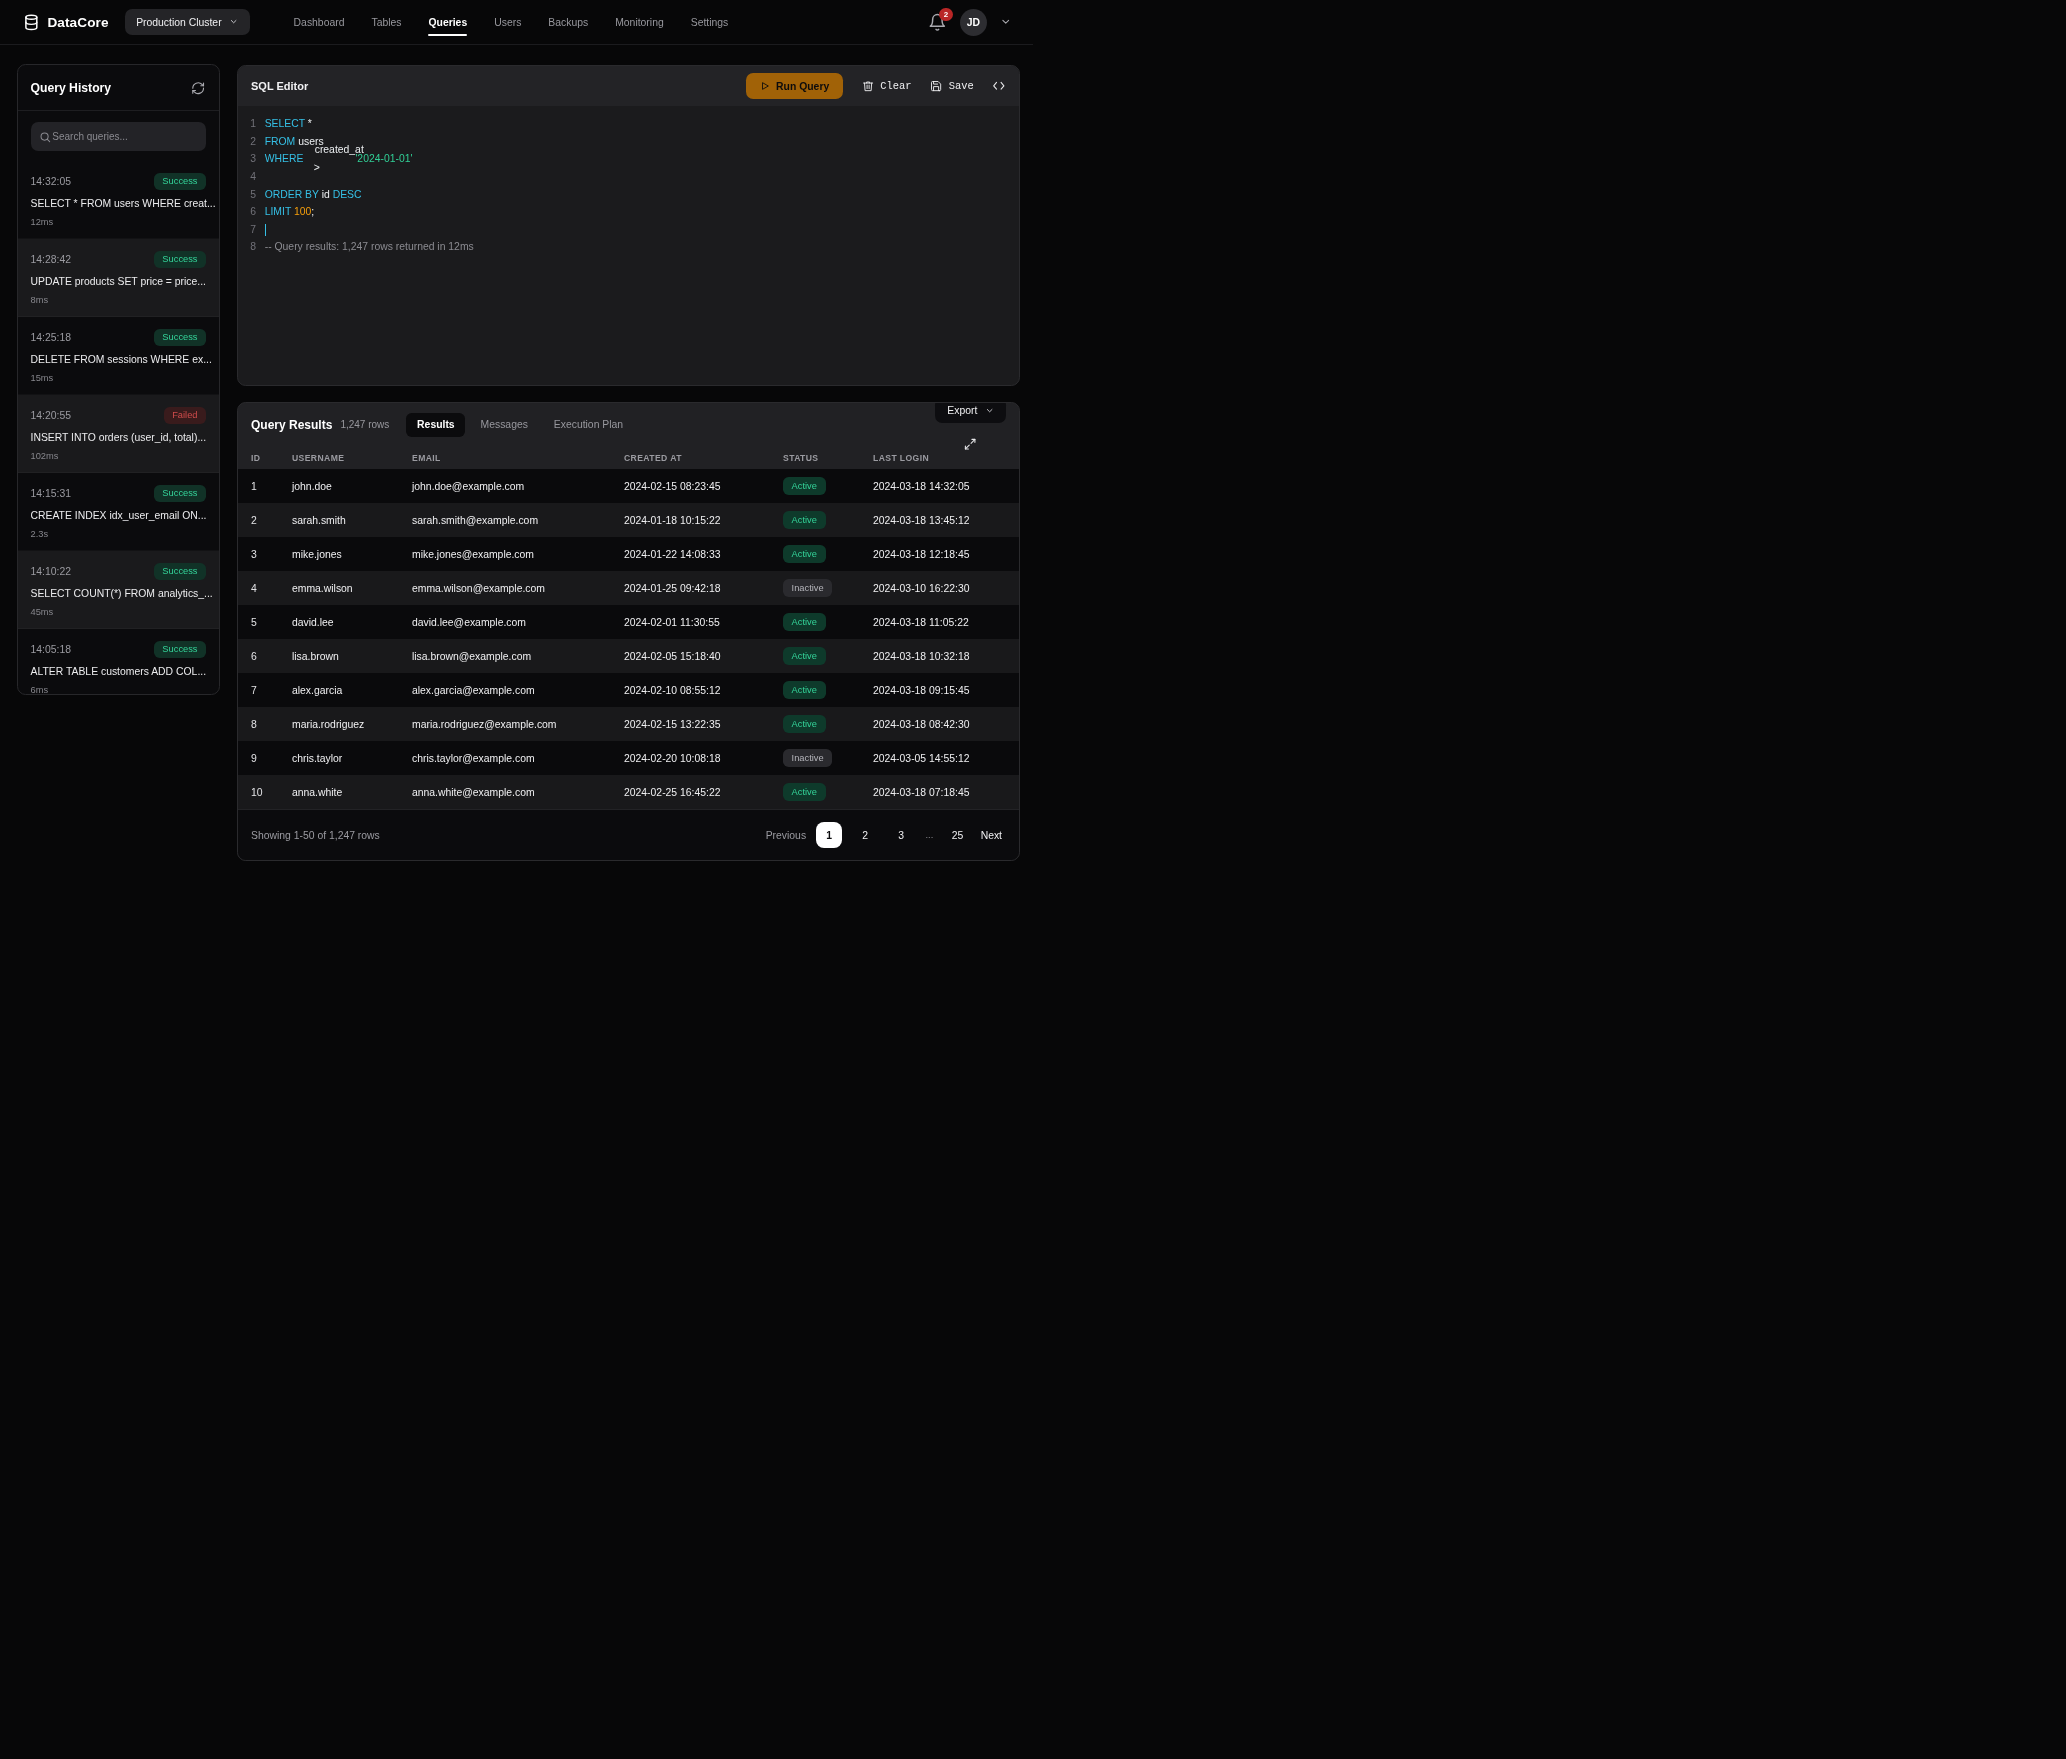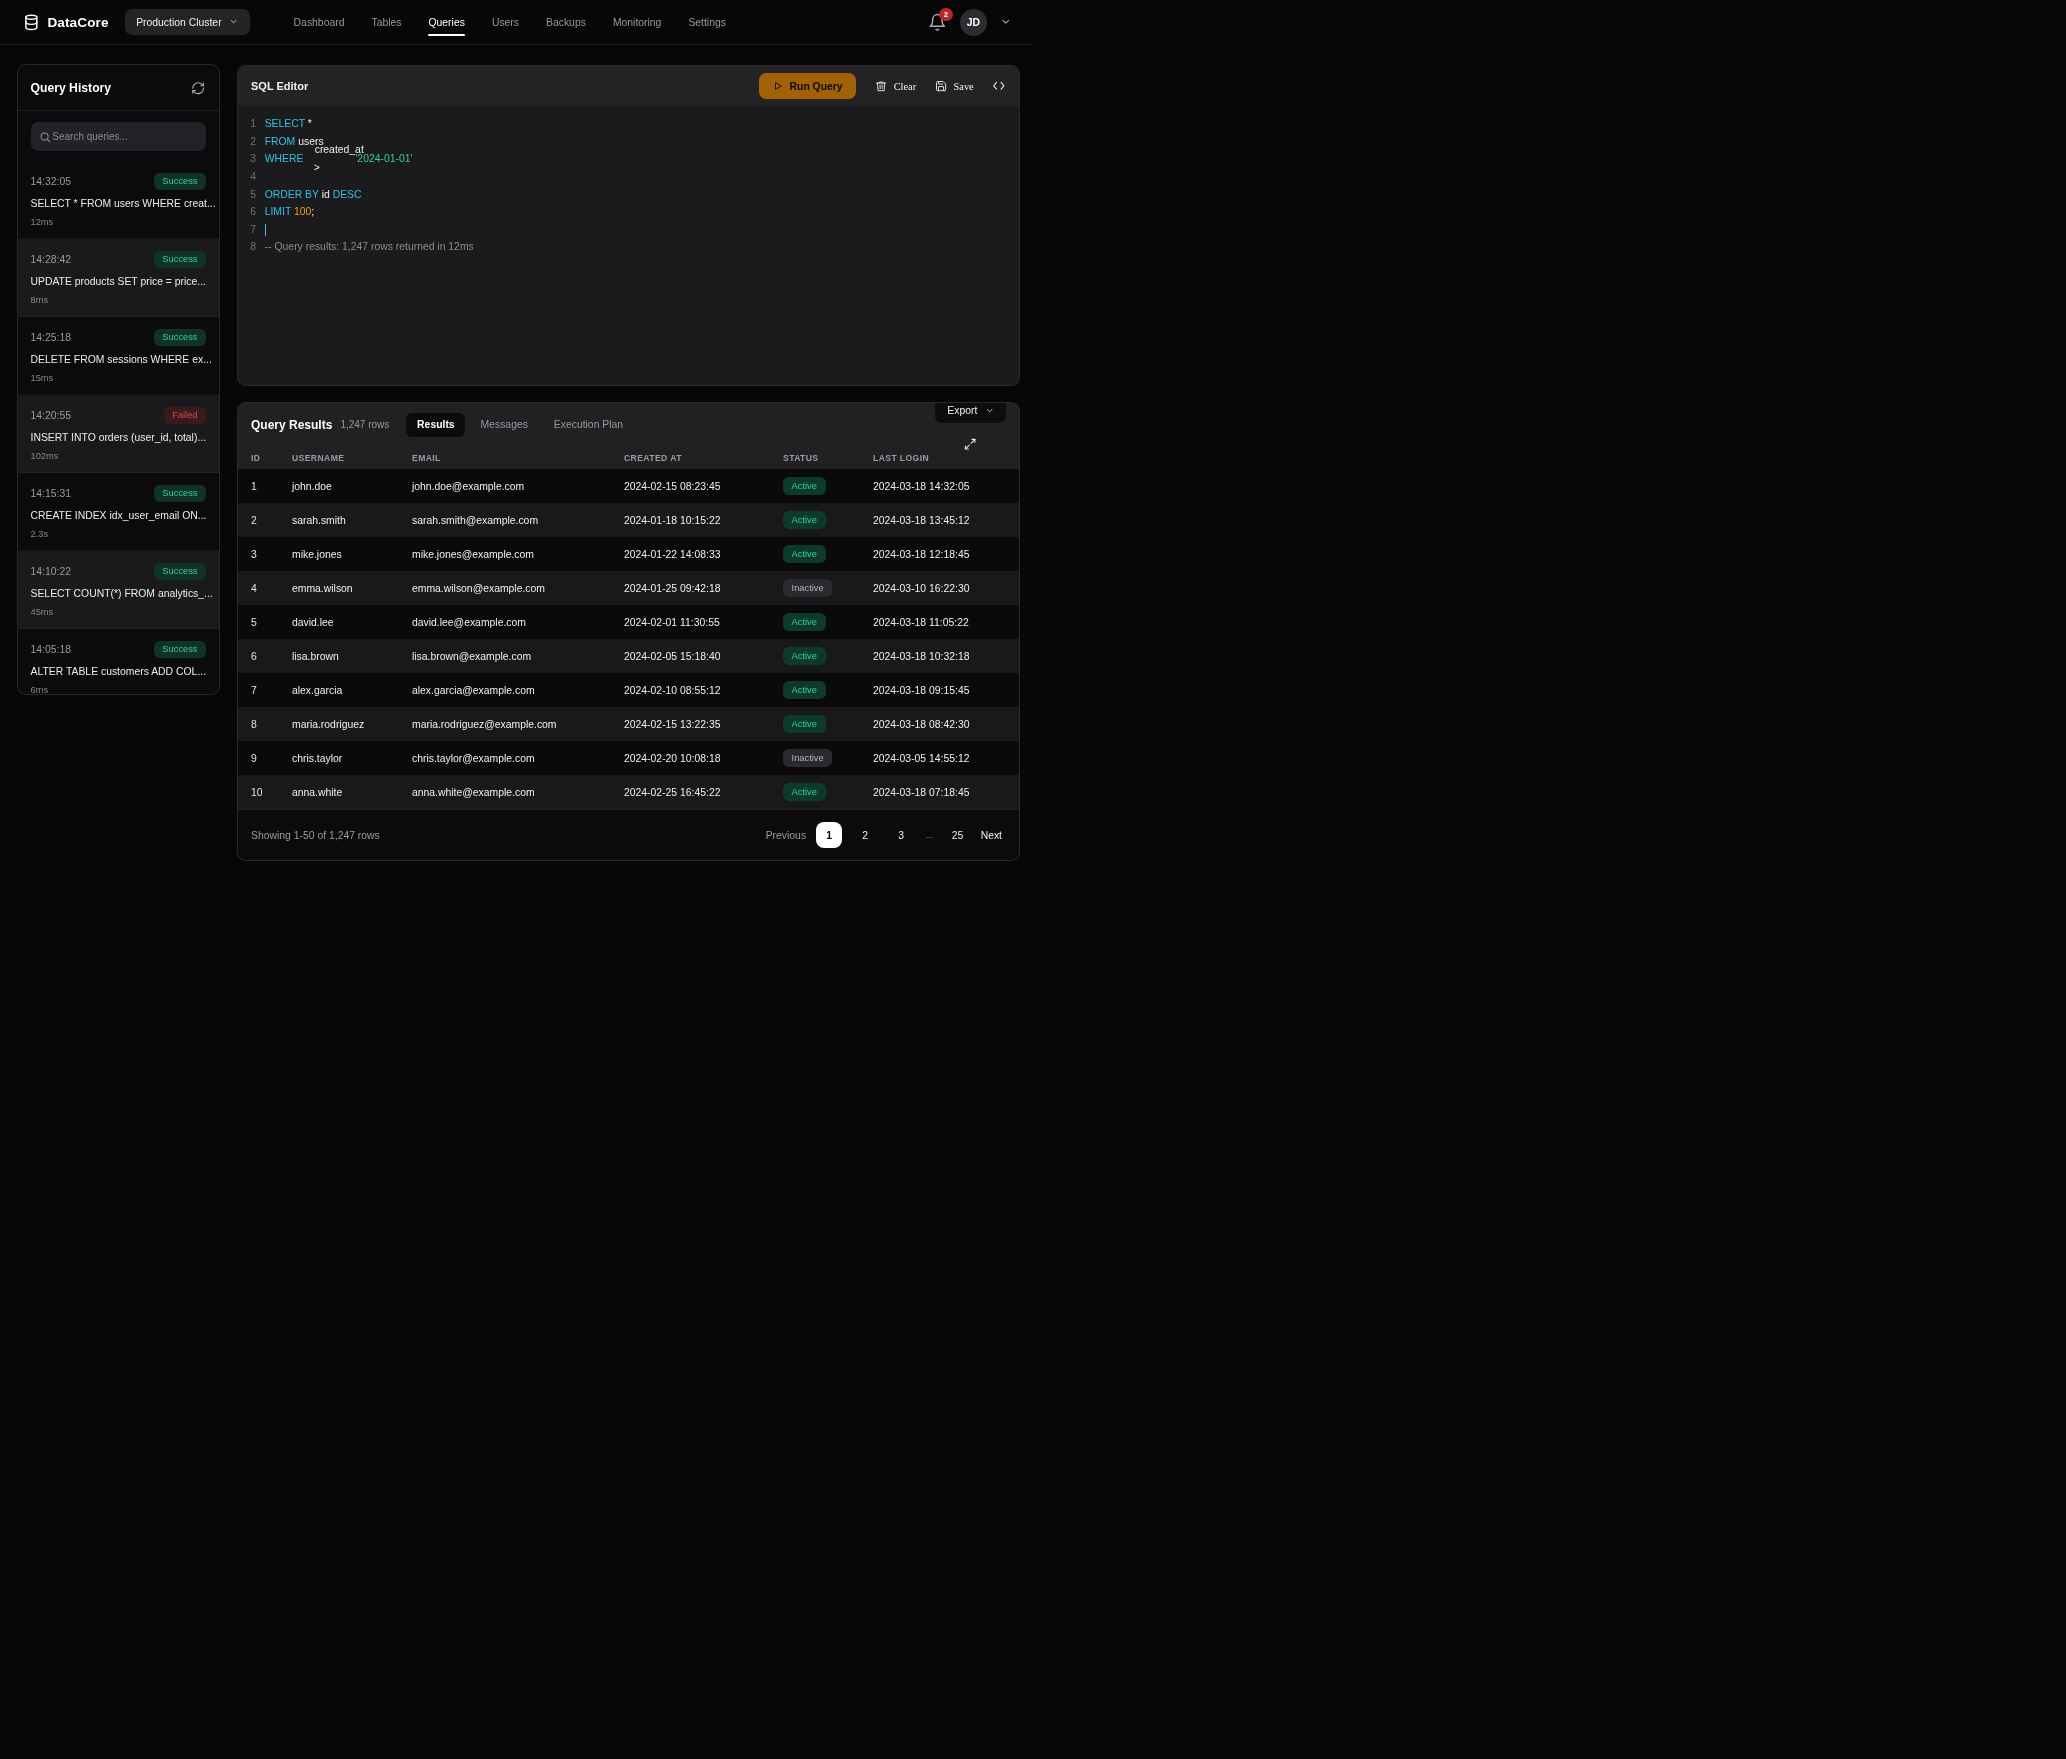--- a/index.html
+++ b/index.html
@@ -11,21 +11,21 @@
     display:flex; align-items:center; padding:0 21.5px; background:#070708;
     border-bottom:0.7px solid #1b1b1e; z-index:5; }
   .brand { display:flex; align-items:center; gap:7.2px; }
   .brand-name { font-size:13.6px; font-weight:700; letter-spacing:0.1px; color:#fff; }
   .cluster-btn { margin-left:16px; display:flex; align-items:center; gap:7.2px;
     background:#242427; border:none; color:#f0f0f2; font-size:10.4px;
     font-family:inherit; padding:7.2px 11.5px; border-radius:7.2px; cursor:pointer; }
   .nav { display:flex; align-items:center; gap:27px; margin-left:44px; height:100%; }
   .nav-item { position:relative; display:flex; align-items:center; height:100%;
     font-size:10.4px; color:#98989e; cursor:pointer; }
-  .nav-item.active { color:#ffffff; font-weight:400; }
+  .nav-item.active { color:#ffffff; font-weight:700; }
   .nav-item.active::after { content:""; position:absolute; left:0; right:0; bottom:8px;
     height:1.8px; background:#fff; border-radius:1.4px; }
   .top-right { margin-left:auto; display:flex; align-items:center; gap:13px; }
   .bell-wrap { position:relative; width:18.7px; height:18.7px; cursor:pointer; }
   .bell-badge { position:absolute; top:-5px; right:-5.7px; min-width:13.6px; height:13.6px;
     background:#b92626; color:#fff; font-size:8px; font-weight:700; border-radius:7.2px;
     display:flex; align-items:center; justify-content:center; padding:0 2.9px; }
   .avatar { width:27px; height:27px; border-radius:50%; background:#2d2d31;
     display:flex; align-items:center; justify-content:center; font-size:10.4px;
     font-weight:700; color:#fff; cursor:pointer; }
@@ -61,21 +61,21 @@
   .editor { left:237px; top:65px; width:783px; height:321px; background:#1b1b1d;
     border:0.7px solid #2a2a2d; display:flex; flex-direction:column; }
   .ed-head { height:40px; background:#232326; display:flex; align-items:center;
     padding:16px 13px; flex:none; }
   .ed-title { font-size:11px; font-weight:600; color:#f2f2f4; }
   .ed-actions { margin-left:auto; display:flex; align-items:center; gap:18.7px; }
   .run-btn { display:flex; align-items:center; gap:6.5px; background:#a16207; color:#0c0c0d;
     border:none; font-family:inherit; font-size:10.4px; font-weight:600;
     padding:7.2px 13.6px; border-radius:7.2px; cursor:pointer; }
   .ghost-btn { display:flex; align-items:center; gap:6.5px; background:none; border:none;
-    color:#f0f0f2; font-size:10.4px; font-family:Liberation Serif, serif; cursor:pointer; }
+    color:#f0f0f2; font-size:10.4px; font-family:Liberation Mono, monospace; cursor:pointer; }
   .code-area { flex:1; padding:9.3px 0 0 0; position:relative; }
   .line { display:flex; line-height:17.6px; font-size:10.4px; position:relative; }
   .ln { width:18.7px; flex:none; text-align:left; padding-left:12.2px; color:#717178; }
   .lcode { padding-left:8px; position:relative; white-space:pre; }
   .tok-kw { color:#35c0e6; }
   .tok-str { color:#31cf96; }
   .tok-num { color:#f59e0b; }
   .tok-comment { color:#8b8b91; }
   .tok-plain { color:#eceff1; }
   .tok-sup { position:absolute; left:58px; top:-9.3px; color:#eceff1; }

